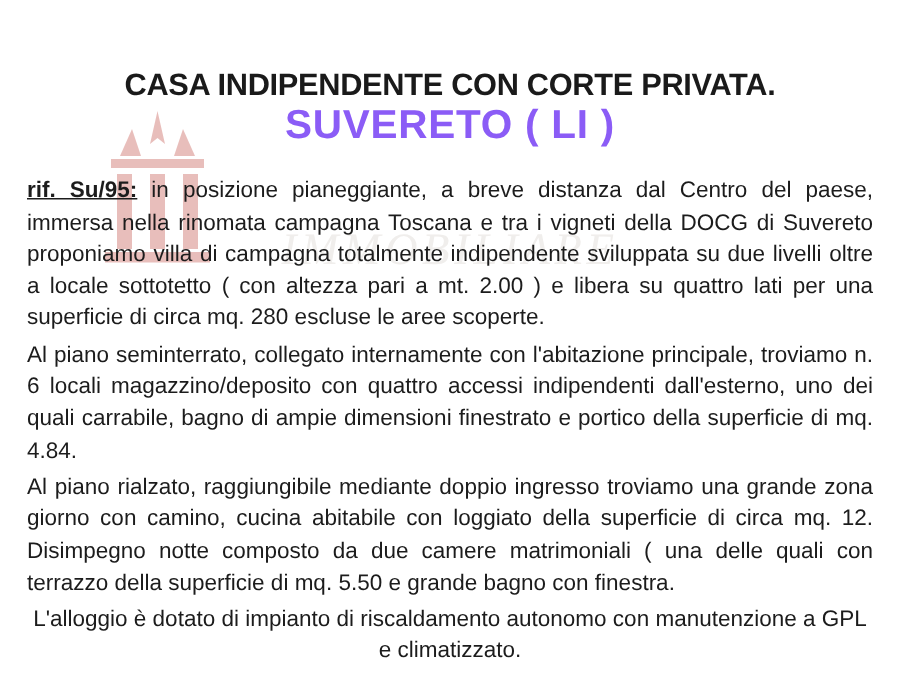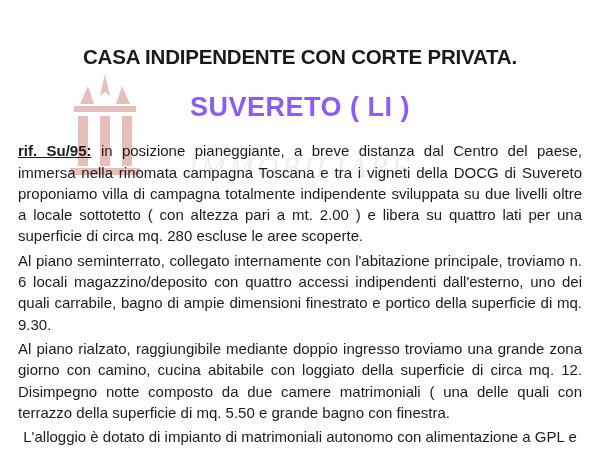--- a/index.html
+++ b/index.html
@@ -48,21 +48,21 @@
     position: relative;
     z-index: 2;
     padding: 46px 14px 0 14px;
   }
   .title-main {
     text-align: center;
     font-size: 20.5px;
     font-weight: bold;
     color: #1a1a1a;
     letter-spacing: -0.2px;
-    margin: 0 0 24px 0;
+    margin: 0 0 0 0;
     line-height: 1.1;
   }
   .title-sub {
     text-align: center;
     font-size: 27px;
     font-weight: bold;
     color: #8b5cf6;
     margin: 0 0 18px 0;
     line-height: 1.1;
     letter-spacing: 0.5px;
@@ -113,25 +113,25 @@
   <div class="content">
 
     <h1 class="title-main">CASA INDIPENDENTE CON CORTE PRIVATA.</h1>
 
     <h2 class="title-sub">SUVERETO ( LI )</h2>
 
     <div class="body-text">
 
       <p class="para"><span class="ref">rif. Su/95:</span><span> in posizione pianeggiante, a breve distanza dal Centro del paese, immersa nella rinomata campagna Toscana e tra i vigneti della DOCG di Suvereto proponiamo villa di campagna totalmente indipendente sviluppata su due livelli oltre a locale sottotetto ( con altezza pari a mt. 2.00 ) e libera su quattro lati per una superficie di circa mq. 280 escluse le aree scoperte.</span></p>
 
-      <p class="para">Al piano seminterrato, collegato internamente con l'abitazione principale, troviamo n. 6 locali magazzino/deposito con quattro accessi indipendenti dall'esterno, uno dei quali carrabile, bagno di ampie dimensioni finestrato e portico della superficie di mq. 9.30.</p>
+      <p class="para">Al piano seminterrato, collegato internamente con l'abitazione principale, troviamo n. 6 locali magazzino/deposito con quattro accessi indipendenti dall'esterno, uno dei quali carrabile, bagno di ampie dimensioni finestrato e portico della superficie di mq. 4.84.</p>
 
       <p class="para">Al piano rialzato, raggiungibile mediante doppio ingresso troviamo una grande zona giorno con camino, cucina abitabile con loggiato della superficie di circa mq. 12. Disimpegno notte composto da due camere matrimoniali ( una delle quali con terrazzo della superficie di mq. 5.50 e grande bagno con finestra.</p>
 
-      <p class="para center">L'alloggio è dotato di impianto di matrimoniali autonomo con alimentazione a GPL e climatizzato.</p>
+      <p class="para center">L'alloggio è dotato di impianto di riscaldamento autonomo con manutenzione a GPL e climatizzato.</p>
 
 
       <div class="spacer"></div>
 
 
     </div>
   </div>
 </div>
 
 </body></html>

